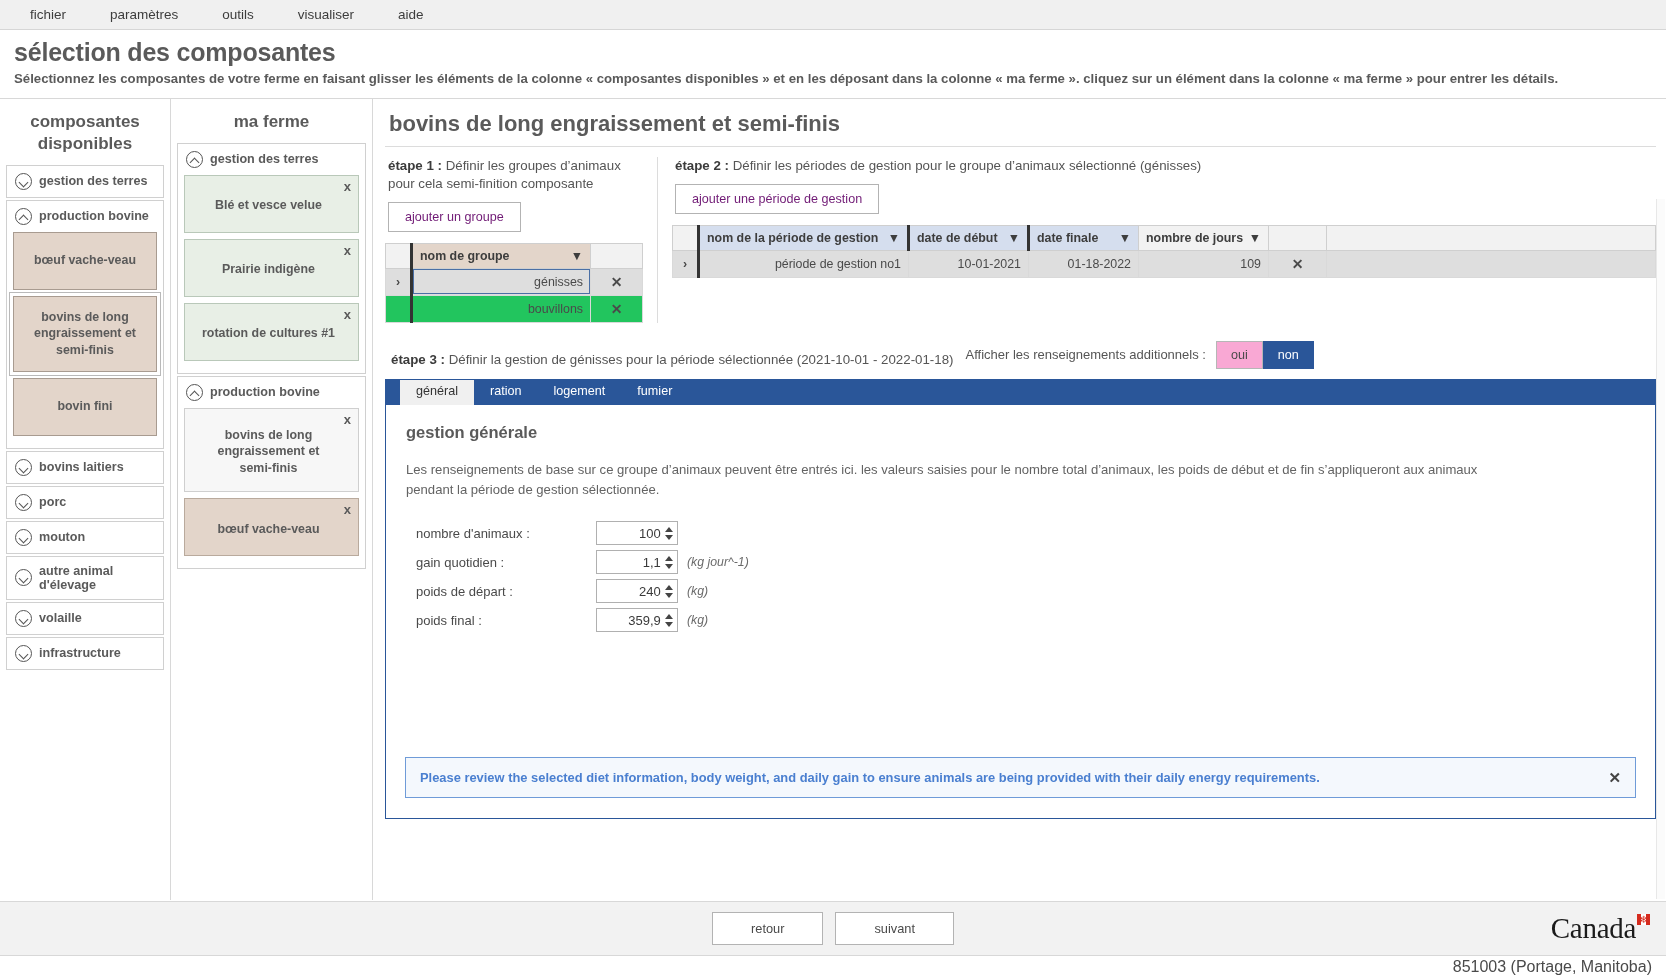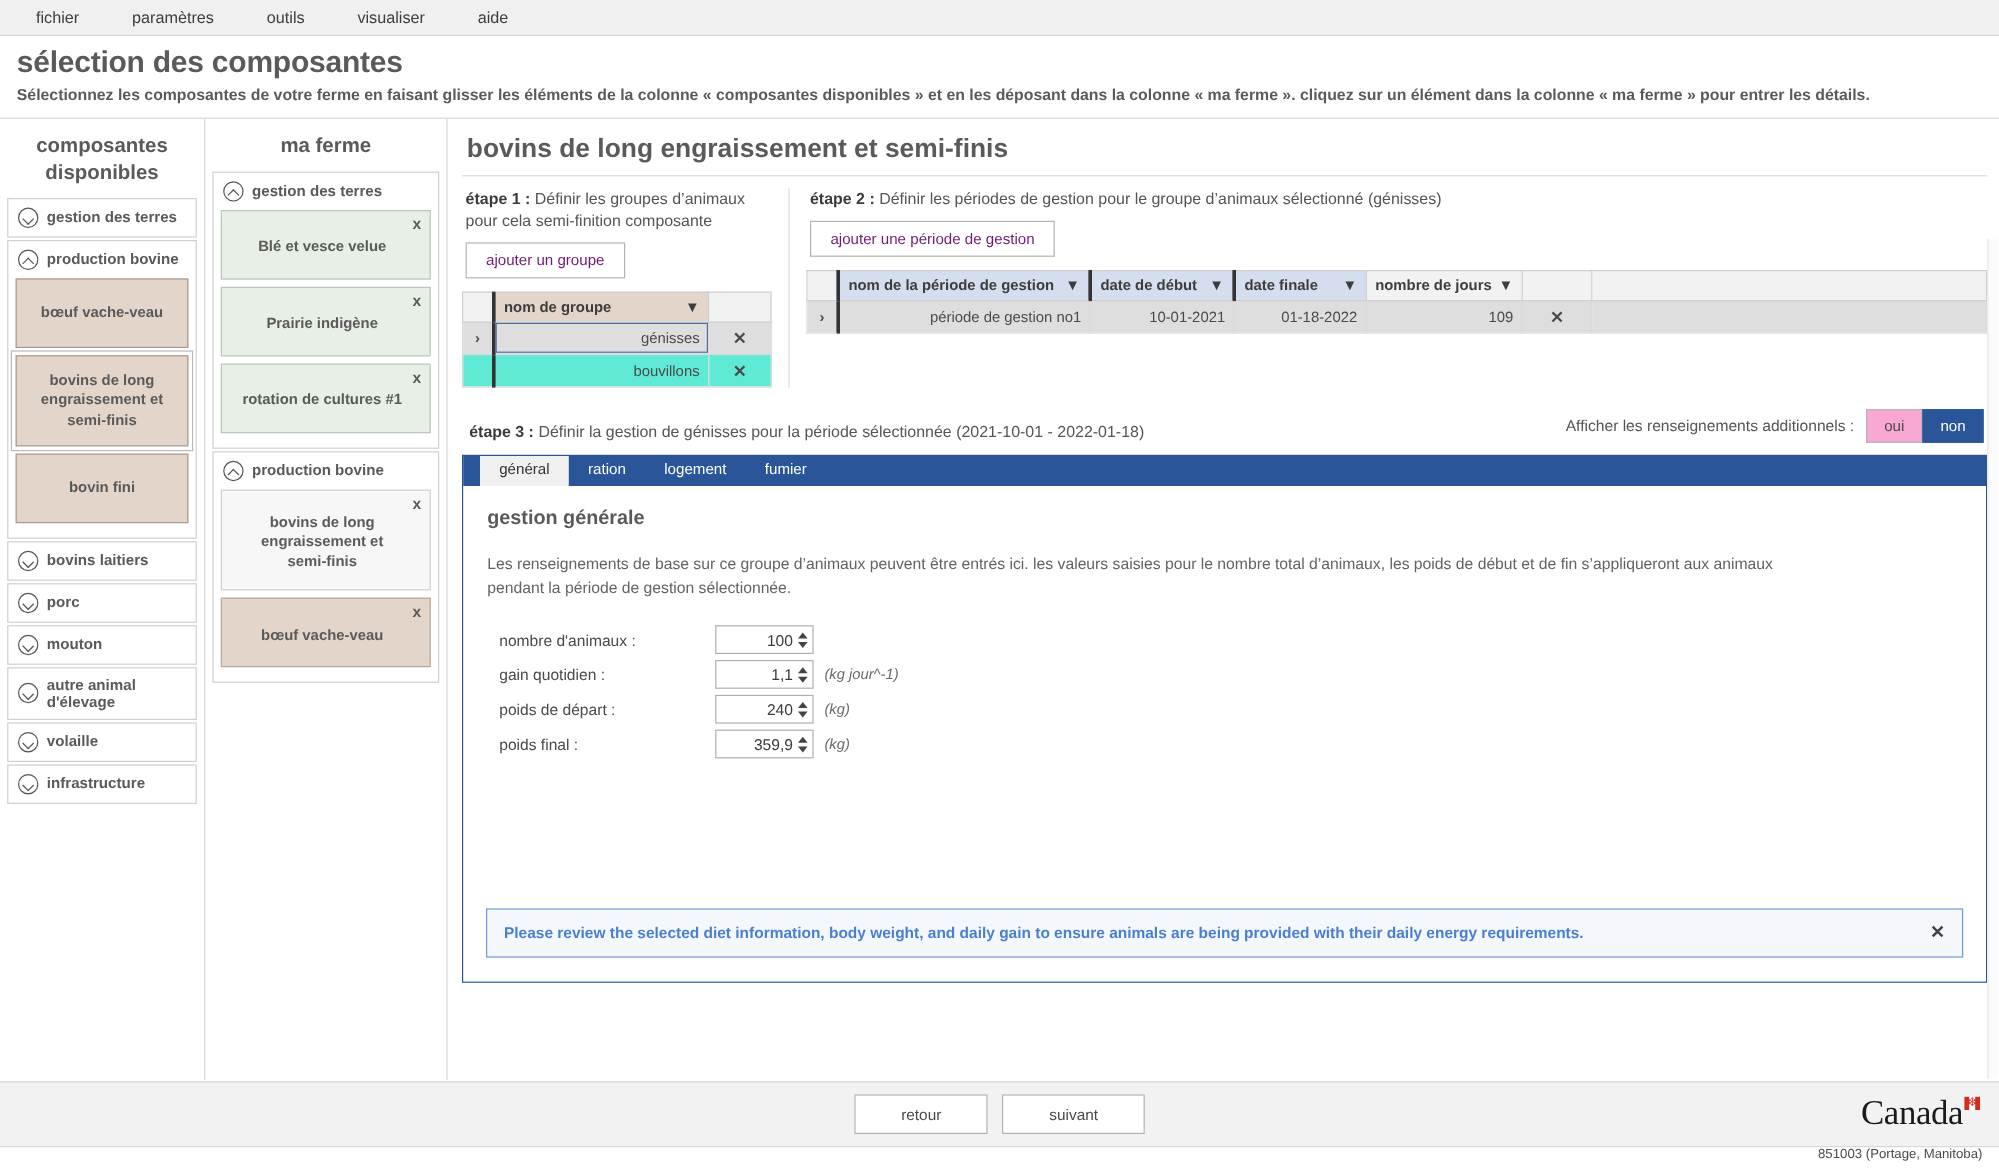--- a/index.html
+++ b/index.html
@@ -230,29 +230,29 @@
   .cell-input {
     text-align: right;
     border-left: 3px solid #333 !important;
   }
   .cell-input.active {
     background: #dedede !important;
     outline: 1.5px solid #4a6fa5;
     outline-offset: -2px;
   }
   .cell-x { width: 52px; text-align: center; font-size: 14px; color: #444; font-weight: bold; cursor: pointer; }
-  .row-plain td { background: #5eead4; border-top-color: #d9d9d9; }
+  .row-plain td { background: #22c55e; border-top-color: #d9d9d9; }
 
   
   .step3-row {
     display: flex;
     align-items: flex-end;
-    justify-content: space-between;
     margin-top: 18px;
     padding: 0 3px;
+    gap: 12px;
   }
   .toggle-wrap { display: flex; align-items: center; gap: 10px; }
   .toggle-label { font-size: 13px; color: #555; }
   .toggle { display: flex; }
   .toggle button {
     font-family: "Liberation Sans", sans-serif;
     font-size: 12.6px;
     border: 1px solid #b6b6b6;
     background: #f9a8d4;
     color: #4a4a4a;
@@ -439,24 +439,24 @@
     font-family: "DejaVu Sans", sans-serif;
   }
 
   .statusbar {
     position: absolute;
     left: 0; right: 0; bottom: 0;
     height: 22px;
     background: #fff;
     border-top: 1px solid #d8d8d8;
     display: flex;
-    align-items: flex-start;
+    align-items: center;
     justify-content: flex-end;
     padding-right: 14px;
-    font-size: 11px;
+    font-size: 16px;
     color: #4a4a4a;
   }
 
   .scroll-hint {
     position: absolute;
     right: 1px; top: 100px;
     width: 9px; height: 700px;
     background: #fbfbfb;
     border-left: 1px solid #e8e8e8;
   }

